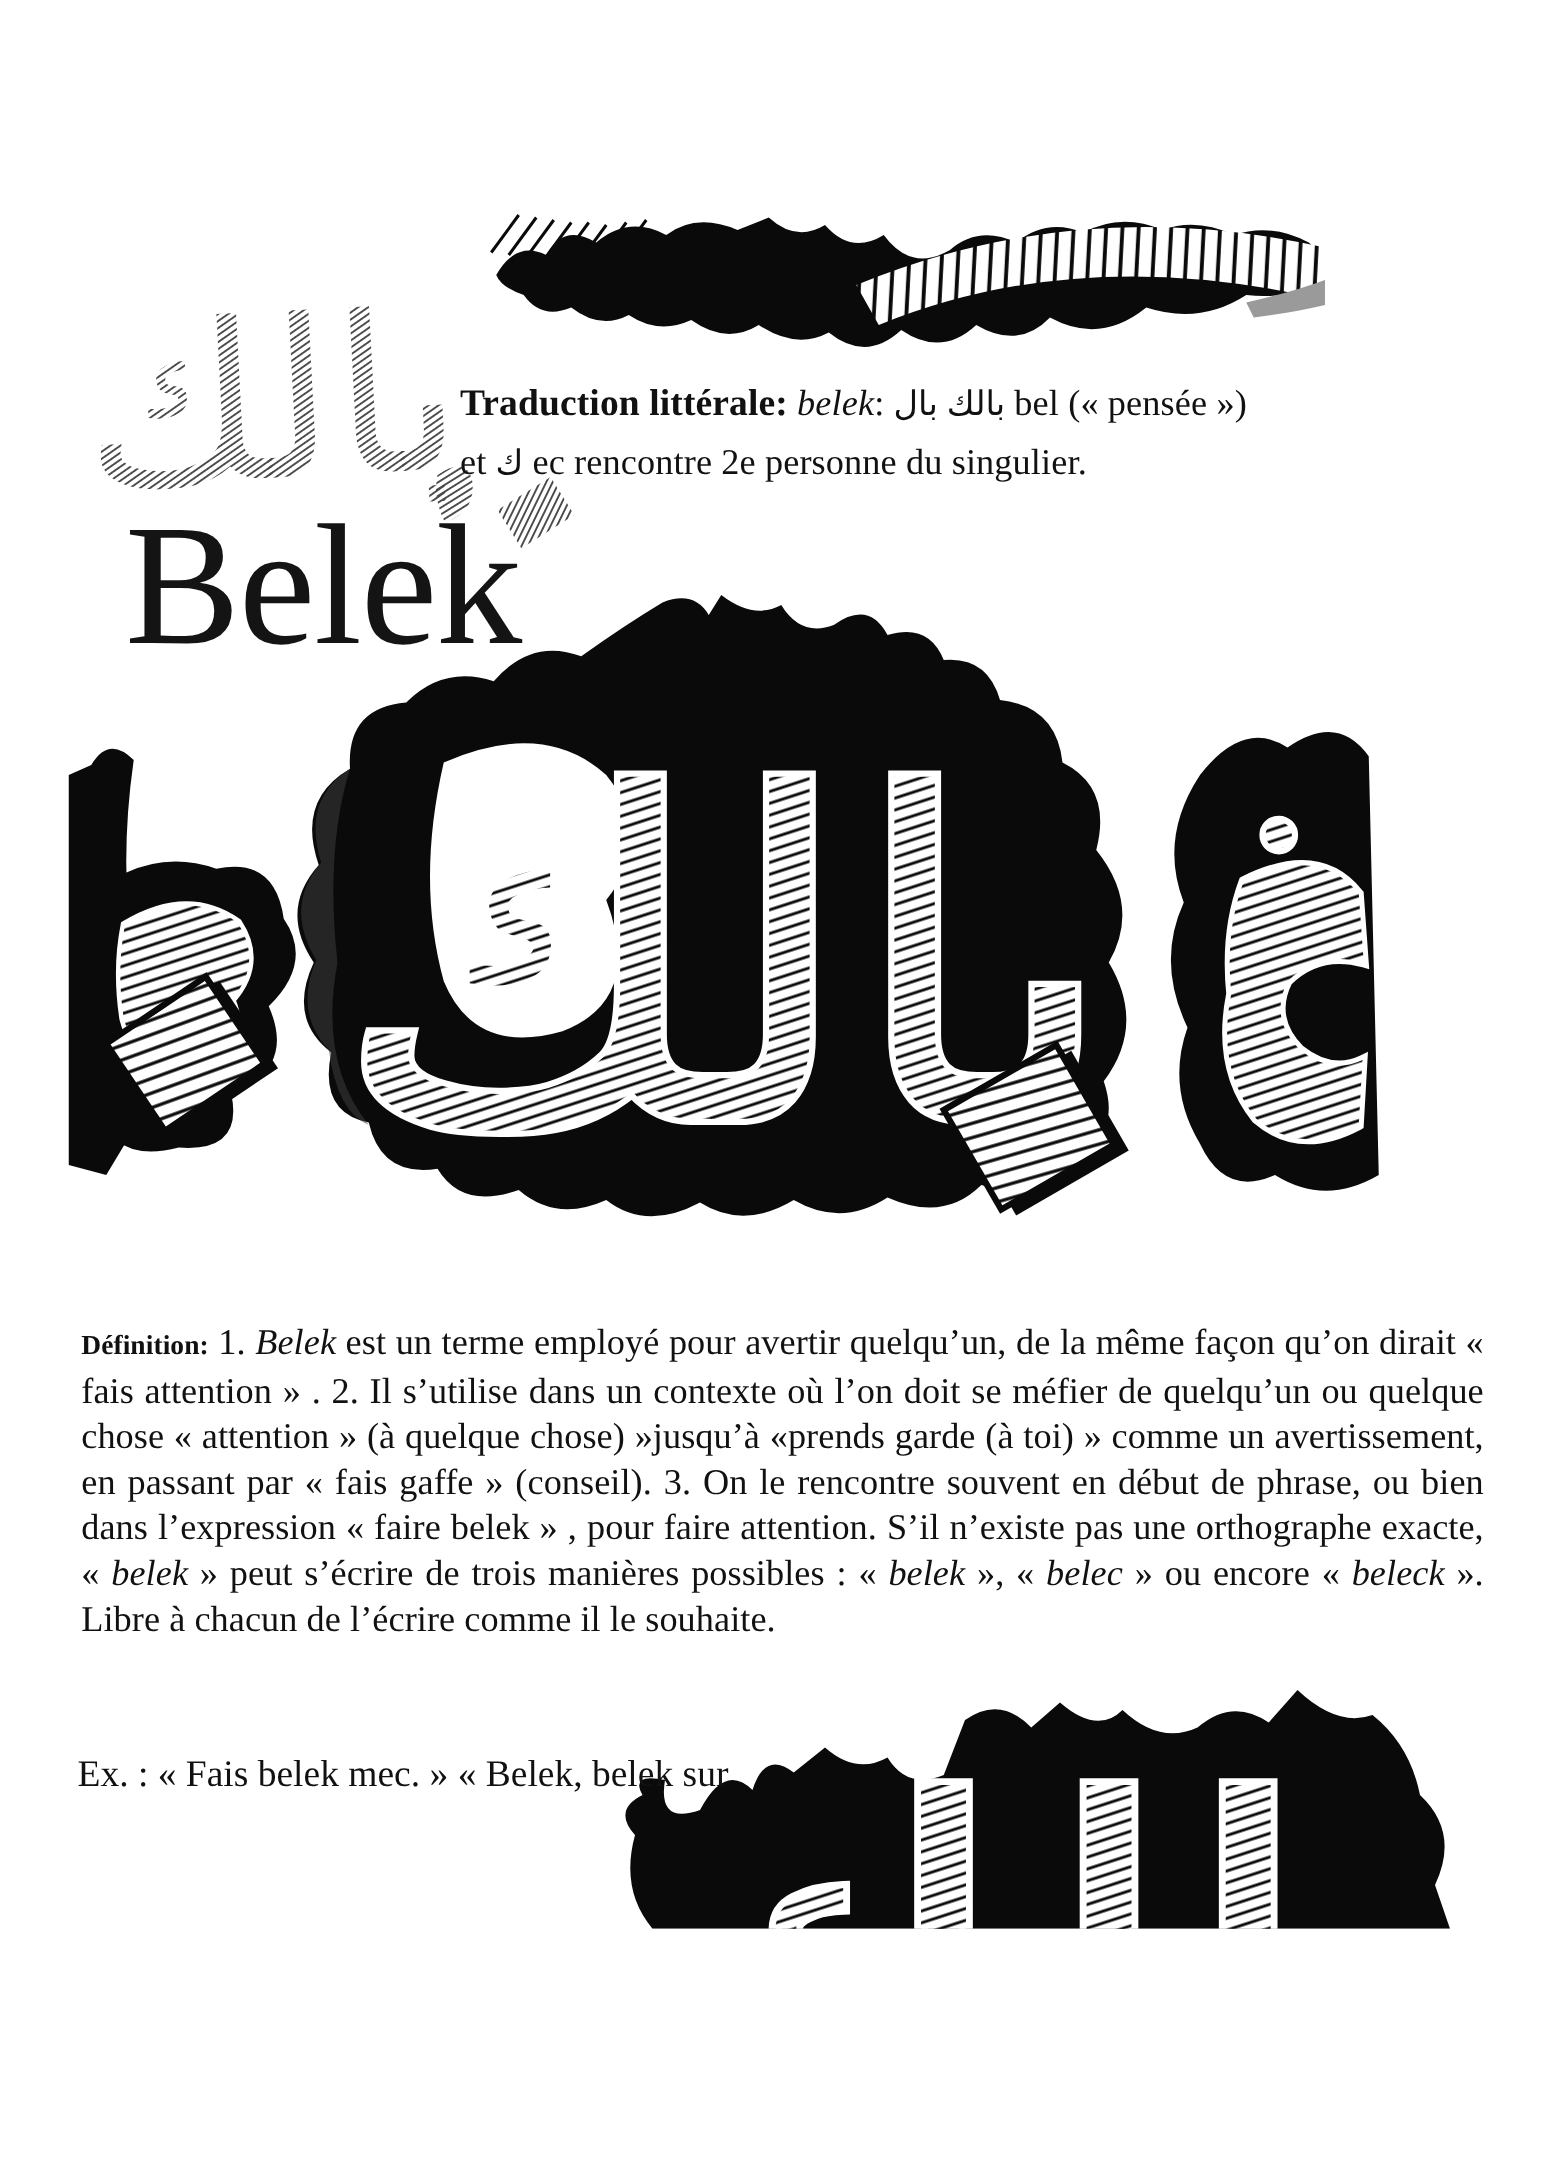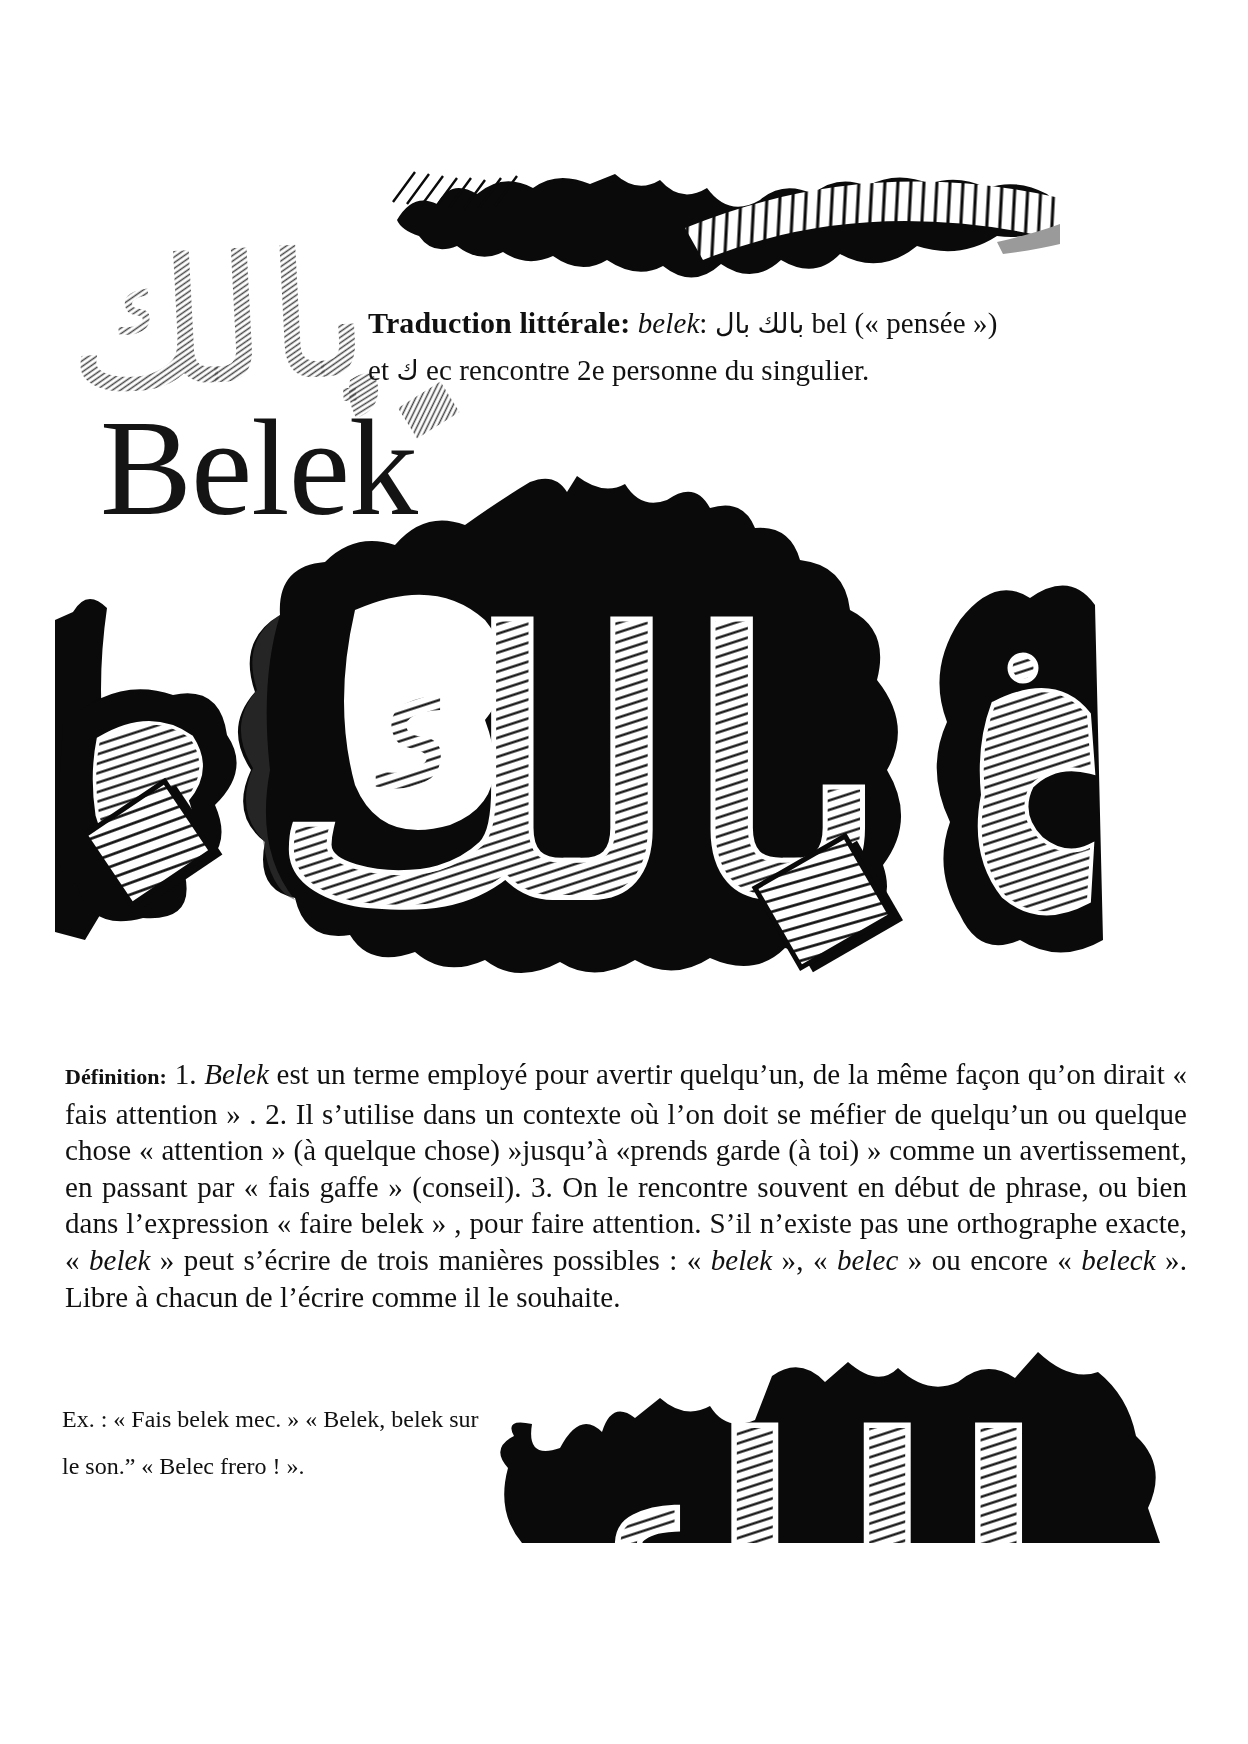--- a/index.html
+++ b/index.html
@@ -22,21 +22,21 @@
     letter-spacing:-1px;color:#141414;
   }
   .definition{
     left:65px;top:1056px;width:1122px;
     font-size:29px;line-height:36.6px;text-align:justify;
     letter-spacing:.05px;
   }
   .definition .lbl{font-weight:bold;font-size:22px;}
   .definition i{font-style:italic;}
   .examples{
-    left:62px;top:1396px;font-size:24px;line-height:47px;white-space:nowrap;
+    left:62px;top:1396px;font-size:30px;line-height:47px;white-space:nowrap;
   }
 </style>
 </head>
 <body>
 
 <div class="page">
 
   <svg class="art" width="1248" height="1744" viewBox="0 0 1248 1744" aria-hidden="true">
     <defs>
       <pattern id="hatchFine" width="4.6" height="4.6" patternUnits="userSpaceOnUse" patternTransform="rotate(58)">
@@ -127,16 +127,15 @@
     <div><span class="lbl">Traduction littérale:</span><span> </span><span class="term">belek</span><span>: </span><span class="ar">بالك</span><span>  </span><span class="ar">بال</span><span> bel («  pensée  »)</span></div>
     <div><span>et  </span><span class="ar">ك</span><span> ec rencontre 2e personne du singulier.</span></div>
   </div>
 
   <div class="txt title">Belek</div>
 
   <div class="txt definition"><span class="lbl">Définition:</span><span>  1. </span><i>Belek</i><span> est un terme employé pour avertir quelqu’un, de la même façon qu’on dirait « fais attention » . 2. Il s’utilise dans un contexte où l’on doit se méfier de quelqu’un ou quelque chose  « attention » (à quelque chose) »jusqu’à «prends garde (à toi) » comme un avertissement, en passant par « fais gaffe » (conseil). 3. On le rencontre souvent en début de phrase, ou bien dans l’expression « faire belek » , pour faire attention. S’il n’existe pas une orthographe exacte, « </span><i>belek</i><span> »  peut s’écrire de trois manières possibles : « </span><i>belek</i><span> », « </span><i>belec</i><span> » ou encore  « </span><i>beleck</i><span> ». Libre à chacun de l’écrire comme il le souhaite.</span></div>
 
   <div class="txt examples">
     <div>Ex. : « Fais belek mec. » « Belek, belek sur</div>
-    <div>le son.” « Belec frero ! ».</div>
   </div>
 
 </div>
 
 </body></html>

